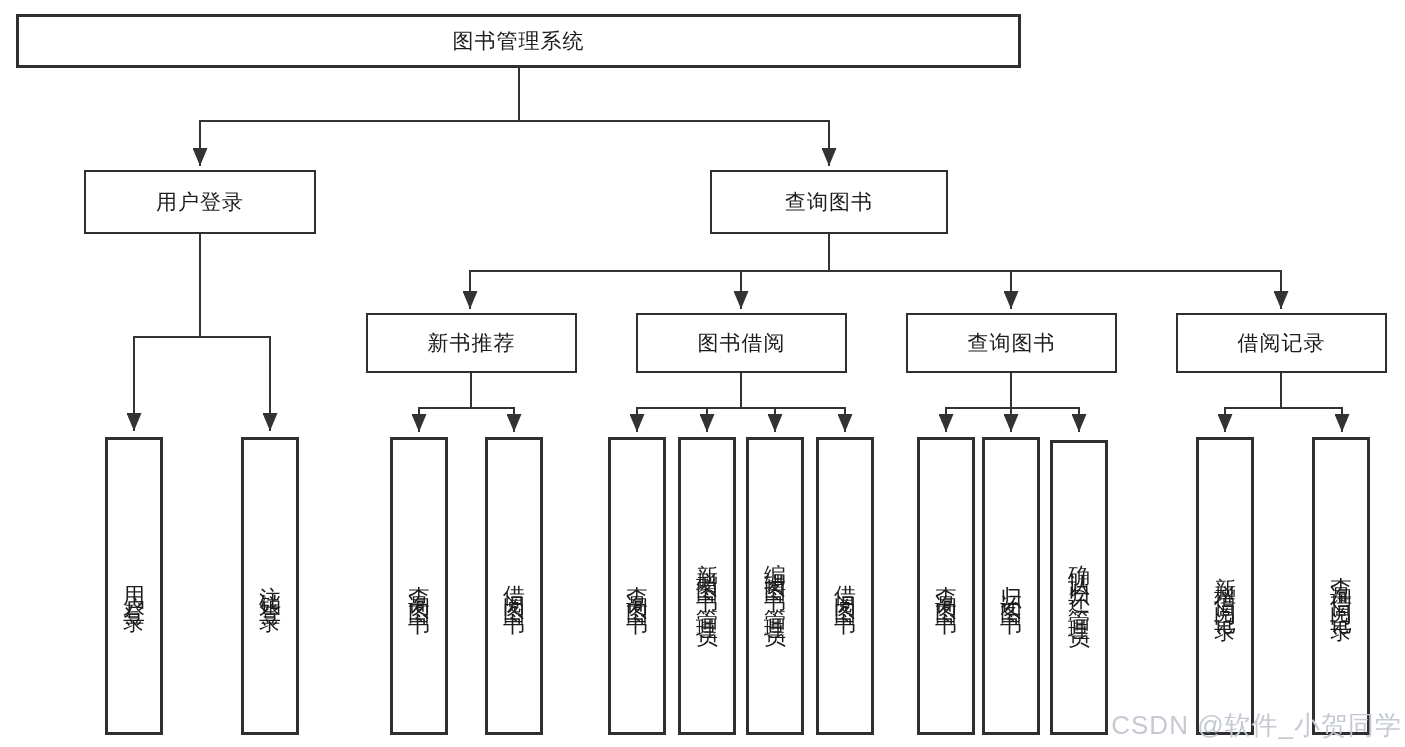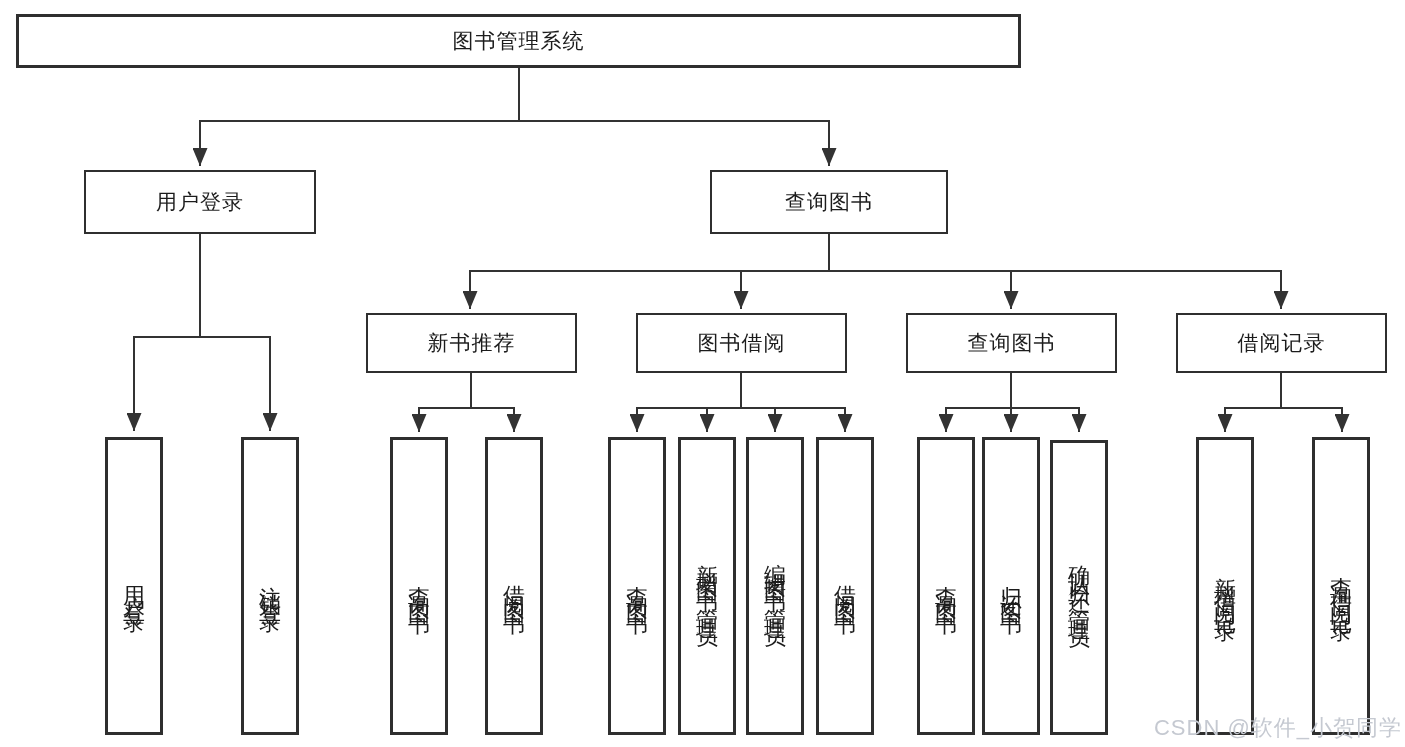--- a/index.html
+++ b/index.html
@@ -32,21 +32,21 @@
     writing-mode:vertical-rl;
     font-size:22px;
     letter-spacing:9px;
     line-height:1;
     color:#1c1c1c;
   }
   .watermark{
     position:absolute;
     right:3px;
     bottom:4px;
-    font-size:22px;
+    font-size:26px;
     letter-spacing:1px;
     color:#c5c9d1;
     white-space:nowrap;
   }
 </style>
 </head>
 <body>
 
 <div id="canvas">
 

